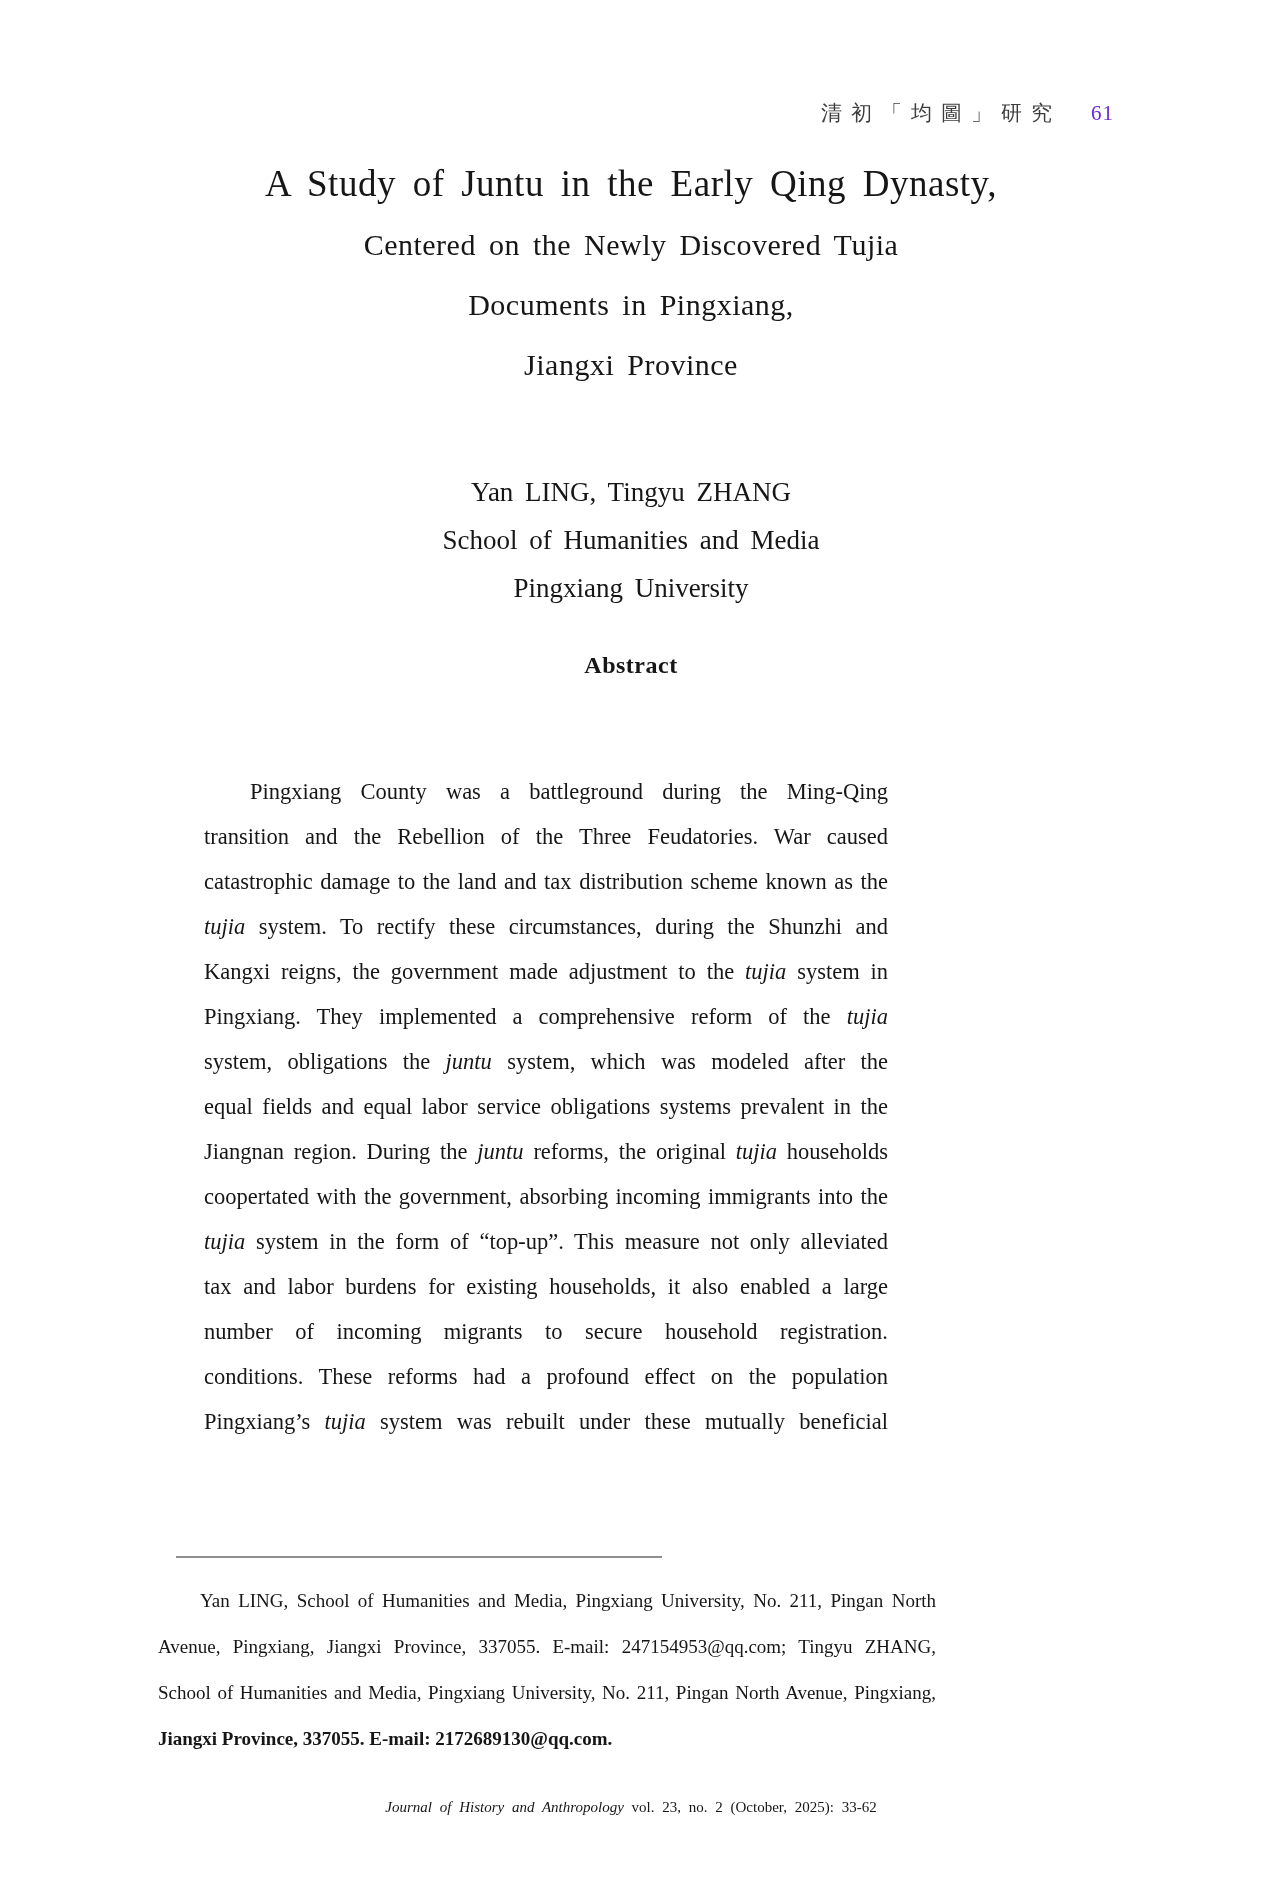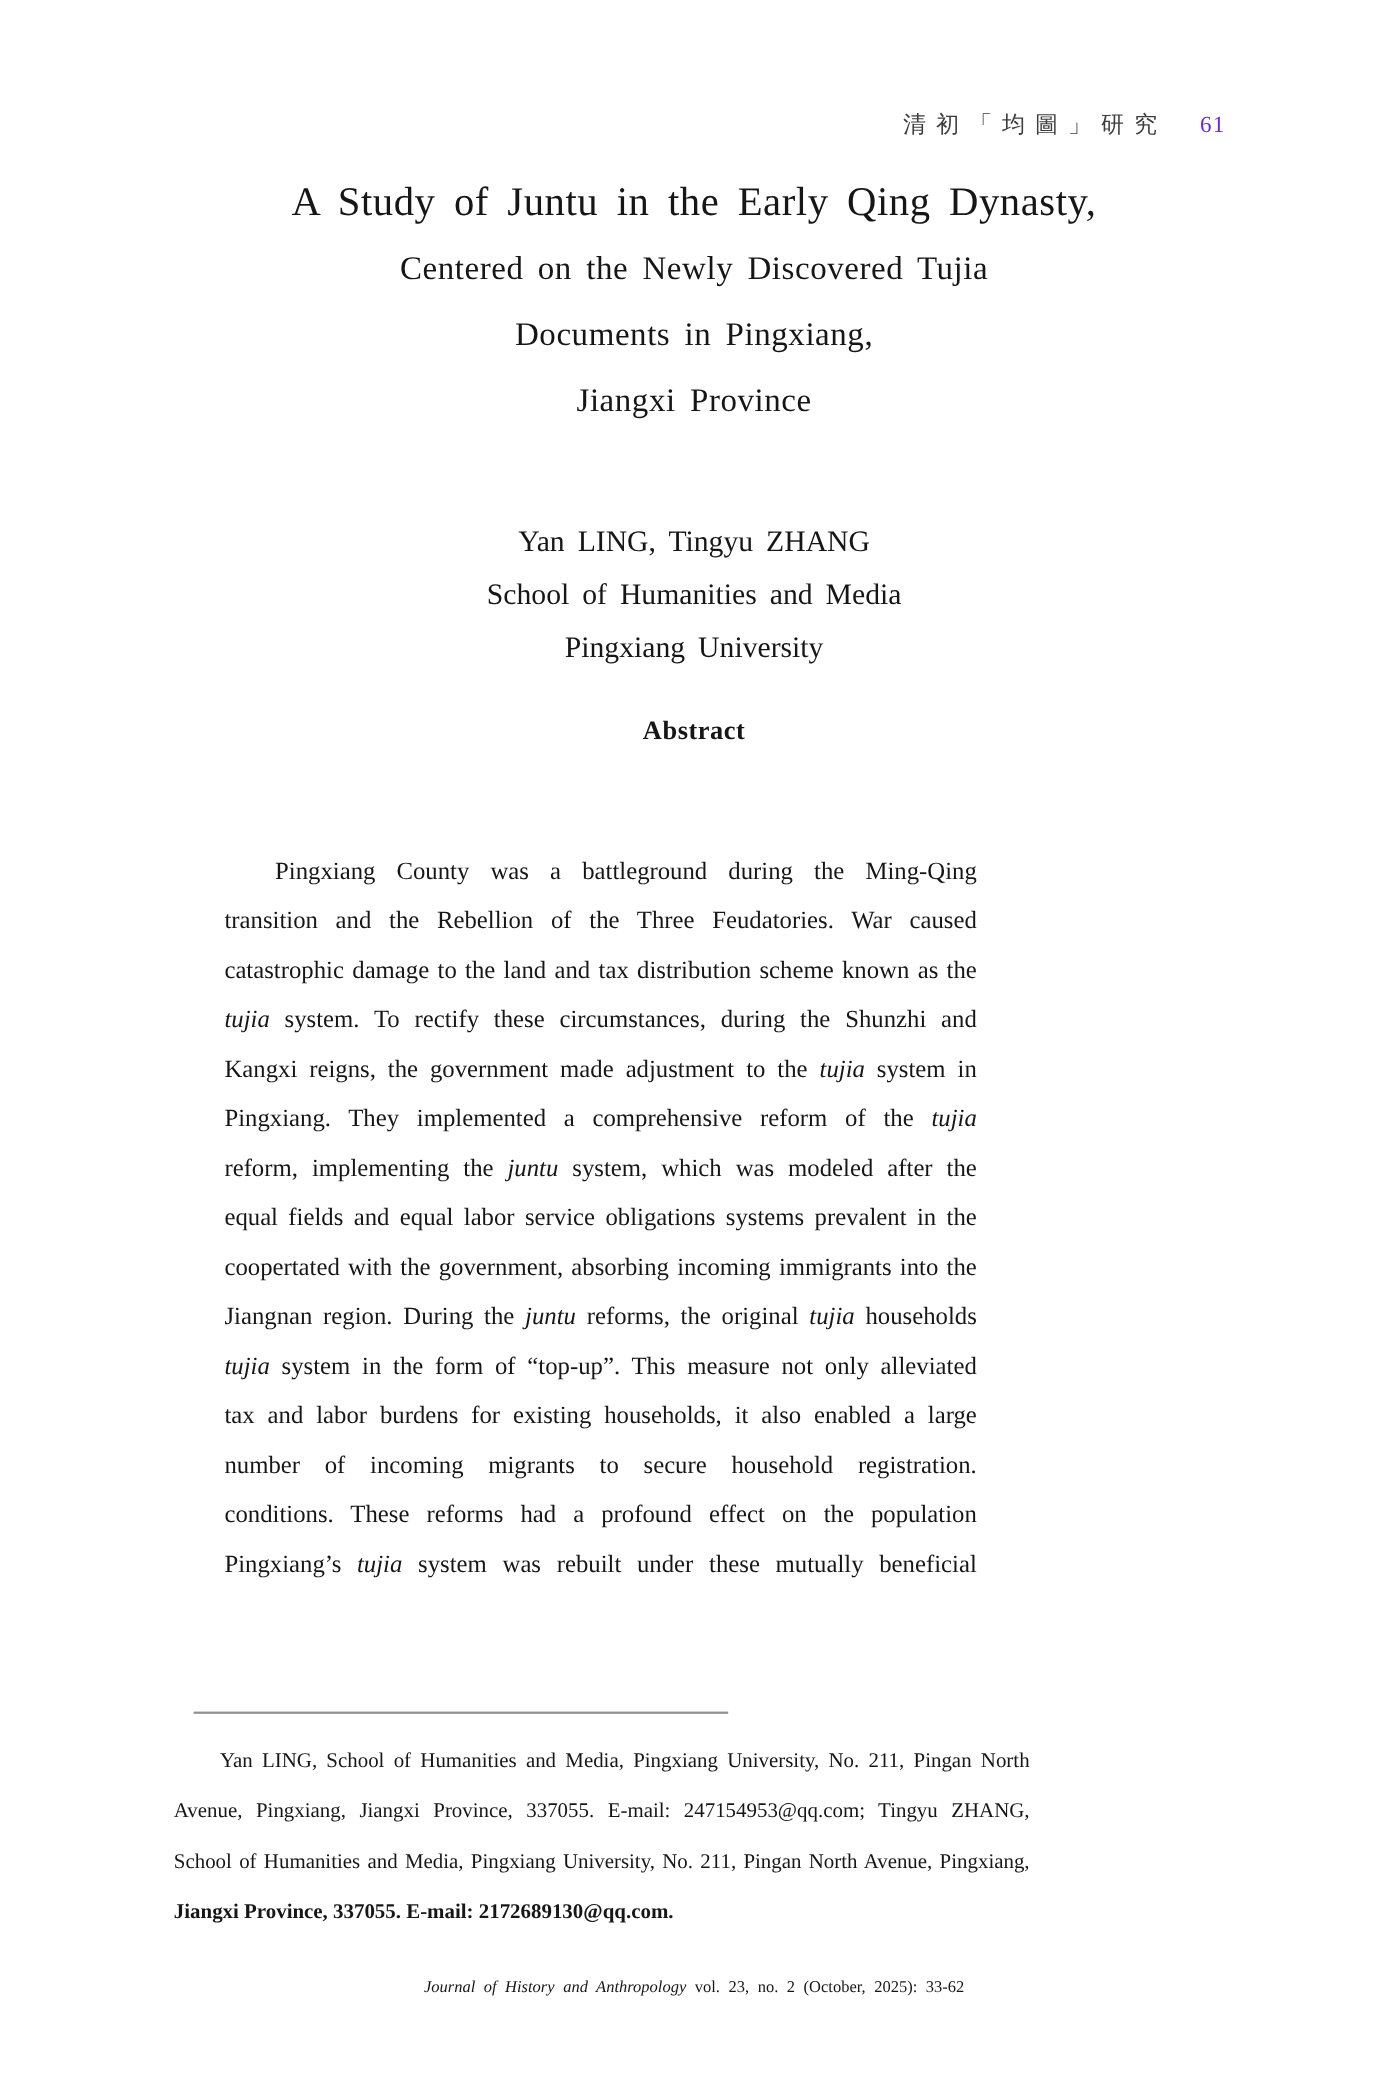--- a/index.html
+++ b/index.html
@@ -80,24 +80,24 @@
 
   <div class="abstract-heading">Abstract</div>
 
   <div class="abstract-body">
       <div class="jline indent"><span>Pingxiang County was a battleground during the Ming-Qing</span></div>
       <div class="jline"><span>transition and the Rebellion of the Three Feudatories. War caused</span></div>
       <div class="jline"><span>catastrophic damage to the land and tax distribution scheme known as the</span></div>
       <div class="jline"><i>tujia</i><span> system. To rectify these circumstances, during the Shunzhi and</span></div>
       <div class="jline"><span>Kangxi reigns, the government made adjustment to the </span><i>tujia</i><span> system in</span></div>
       <div class="jline"><span>Pingxiang. They implemented a comprehensive reform of the </span><i>tujia</i></div>
-      <div class="jline"><span>reform, implementing the </span><i>juntu</i><span> system, which was modeled after the</span></div>
+      <div class="jline"><span>system, obligations the </span><i>juntu</i><span> system, which was modeled after the</span></div>
       <div class="jline"><span>equal fields and equal labor service obligations systems prevalent in the</span></div>
+      <div class="jline"><span>Jiangnan region. During the </span><i>juntu</i><span> reforms, the original </span><i>tujia</i><span> households</span></div>
       <div class="jline"><span>coopertated with the government, absorbing incoming immigrants into the</span></div>
-      <div class="jline"><span>Jiangnan region. During the </span><i>juntu</i><span> reforms, the original </span><i>tujia</i><span> households</span></div>
       <div class="jline"><i>tujia</i><span> system in the form of “top-up”. This measure not only alleviated</span></div>
       <div class="jline"><span>tax and labor burdens for existing households, it also enabled a large</span></div>
       <div class="jline"><span>number of incoming migrants to secure household registration.</span></div>
       <div class="jline"><span>conditions. These reforms had a profound effect on the population</span></div>
       <div class="jline"><span>Pingxiang’s </span><i>tujia</i><span> system was rebuilt under these mutually beneficial</span></div>
     </div>
 
   <div class="footnote-rule"></div>
 
   <div class="footnote">

